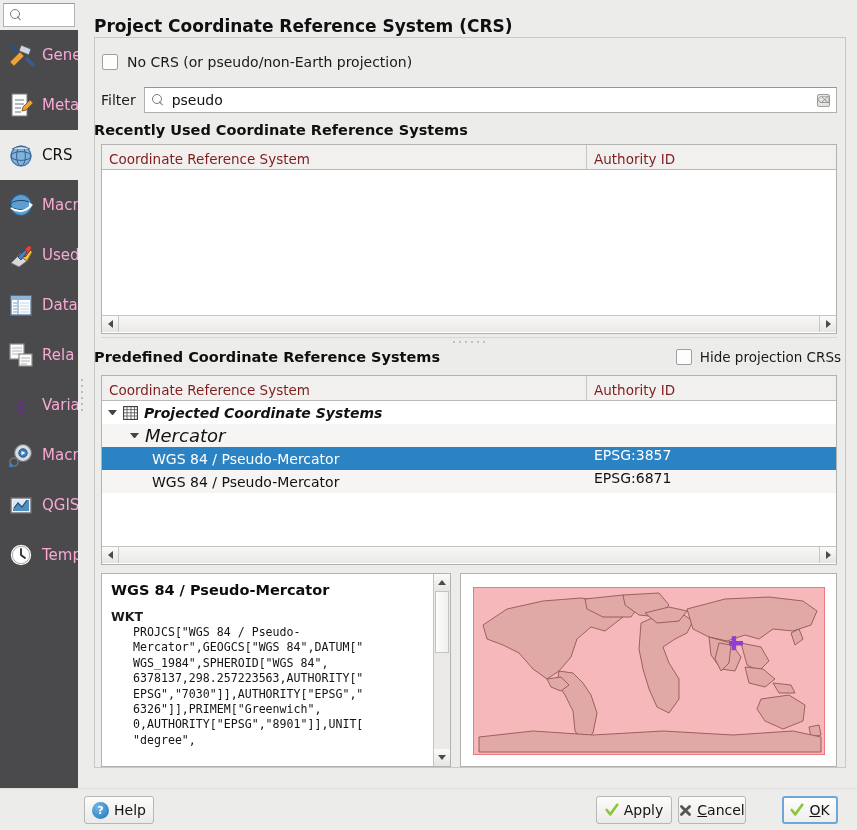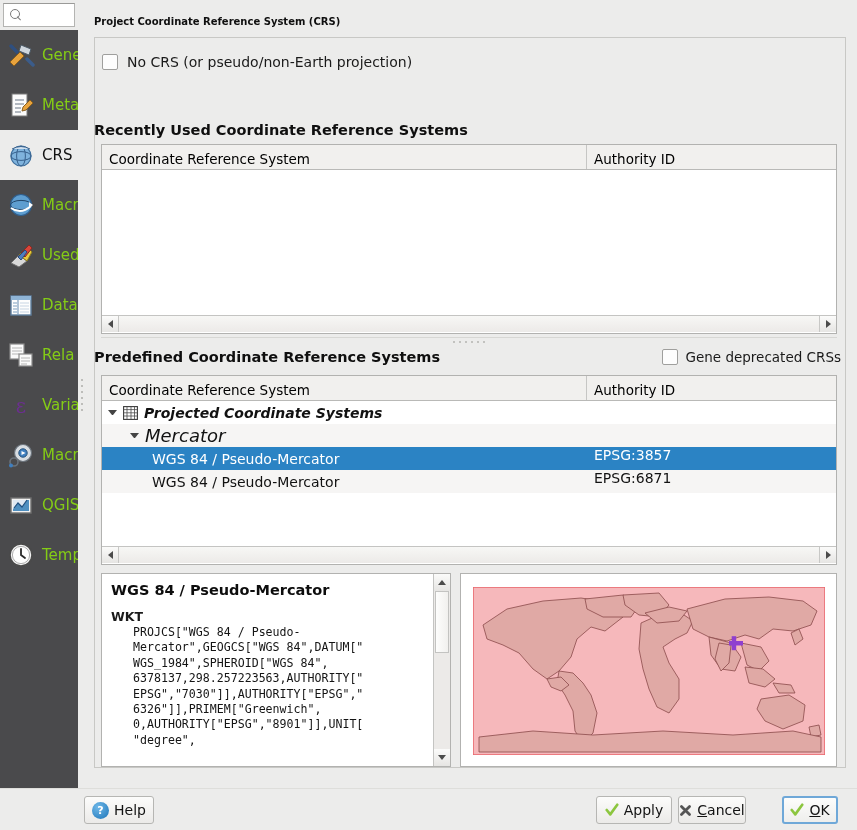--- a/index.html
+++ b/index.html
@@ -35,21 +35,21 @@
     border:1.4px solid #7b7b7b; border-radius:50%;
   }
   .search-glyph::after {
     content:""; position:absolute; left:7px; top:7.5px; width:5px; height:1.4px;
     background:#7b7b7b; transform: rotate(45deg); transform-origin: left center;
   }
   .nav-list { position:absolute; left:0; top:30px; width:78px; }
   .nav-item {
     position: relative; height: 50px;
     display: flex; align-items: center; gap: 7px;
-    padding-left: 7px; color: #84cc16; font-size: 15px;
+    padding-left: 7px; color: #f9a8d4; font-size: 15px;
     white-space: nowrap; overflow: hidden;
   }
   .nav-item.selected { background: #ececeb; color: #121212; }
   .nav-ico { flex: 0 0 28px; width: 28px; height: 28px; position: relative; }
   .nav-label { font-size: 15px; }
 
   
   .side-splitter {
     position: absolute; left: 78px; top: 0; width: 8px; height: 788px;
     background: #ececeb;
@@ -61,21 +61,21 @@
     background-size: 2px 6px; background-repeat: repeat-y;
   }
 
   
   .content {
     position: absolute; left: 86px; top: 0; width: 771px; height: 788px;
     background: #ececeb;
   }
   .page-title {
     position: absolute; left: 8px; top: 16px;
-    font-weight: bold; font-size: 10px; color: #0f0f0f;
+    font-weight: bold; font-size: 17px; color: #0f0f0f;
   }
   .group-frame {
     position: absolute; left: 8px; top: 37px; width: 752px; height: 731px;
     border: 1px solid #c8c8c5; background: transparent;
   }
 
   .nocrs-row {
     position: absolute; left: 16px; top: 54px;
     display: flex; align-items: center; gap: 9px;
   }
@@ -107,21 +107,21 @@
   }
 
   
   .tbl {
     position: absolute; background: #ffffff;
     border: 1px solid #b2b2b0; overflow: hidden;
   }
   .tbl-head { display: flex; height: 25px; background: #f1f0ee;
     border-bottom: 1px solid #b9b9b7; }
   .th {
-    font-size: 13.5px; color: #000000; padding: 4px 0 0 7px;
+    font-size: 13.5px; color: #7f1d1d; padding: 4px 0 0 7px;
     display: flex; align-items: center; height: 24px;
   }
   .th.c1 { width: 485px; border-right: 1px solid #c6c6c4; }
   .th.c2 { flex: 1; }
   .tbl-body { position: relative; background: #ffffff; }
 
   
   .hscroll {
     display: flex; align-items: stretch; height: 17px;
     background: #eeedeb; border-top: 1px solid #c4c4c2;
@@ -337,20 +337,28 @@
   <div class="content">
 
     <div class="page-title">Project Coordinate Reference System (CRS)</div>
     <div class="group-frame"></div>
 
     <div class="nocrs-row">
       <span class="qcheck"></span>
       <span class="nocrs-label">No CRS (or pseudo/non-Earth projection)</span>
     </div>
 
+    <div class="filter-row">
+      <span class="filter-label">Filter</span>
+      <div class="filter-field">
+        <span class="search-glyph"></span>
+        <span class="filter-value">pseudo</span>
+        <span class="clear-btn">⌫</span>
+      </div>
+    </div>
 
     <div class="section-title" style="left:8px; top:122px;">Recently Used Coordinate Reference Systems</div>
     <div class="tbl" style="left:15px; top:144px; width:736px; height:190px;">
       <div class="tbl-head">
         <div class="th c1">Coordinate Reference System</div>
         <div class="th c2">Authority ID</div>
       </div>
       <div class="tbl-body" id="recent-body" style="height:145px;"></div>
       <div class="hscroll">
         <div class="sb-arrow">
@@ -364,21 +372,21 @@
     </div>
 
     <div class="h-splitter">
       <div class="h-rule"></div>
       <div class="dots"></div>
     </div>
 
     <div class="section-title" style="left:8px; top:349px;">Predefined Coordinate Reference Systems</div>
     <div class="hide-dep">
       <span class="qcheck"></span>
-      <span>Gene deprecated CRSs</span>
+      <span>Hide projection CRSs</span>
     </div>
 
     <div class="tbl" style="left:15px; top:375px; width:736px; height:190px;">
       <div class="tbl-head">
         <div class="th c1">Coordinate Reference System</div>
         <div class="th c2">Authority ID</div>
       </div>
       <div class="tbl-body" id="predef-body" style="height:145px;">
           <div class="trow">
             <div class="c1" style="padding-left: 6px;">

